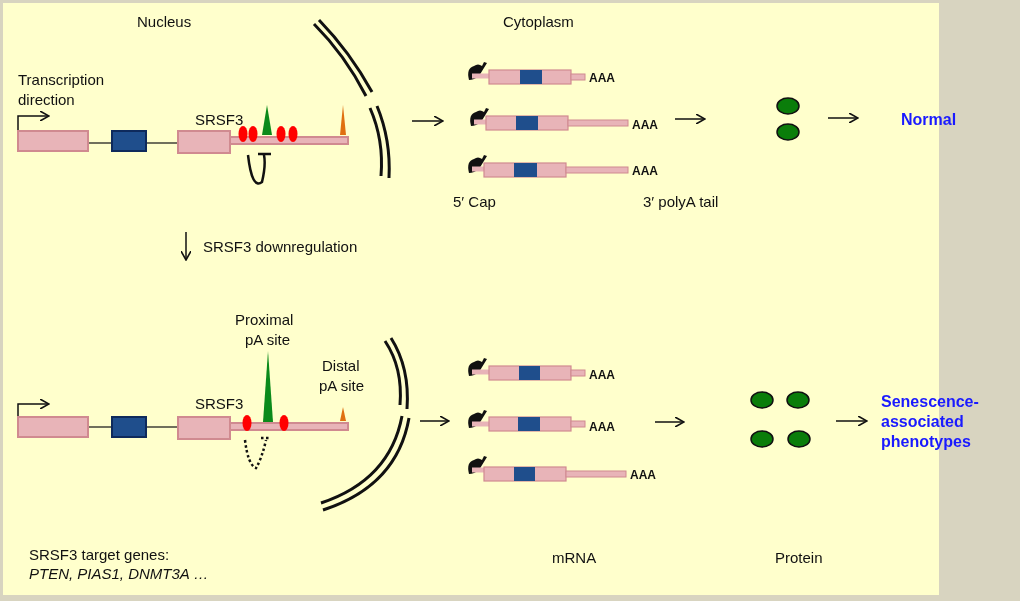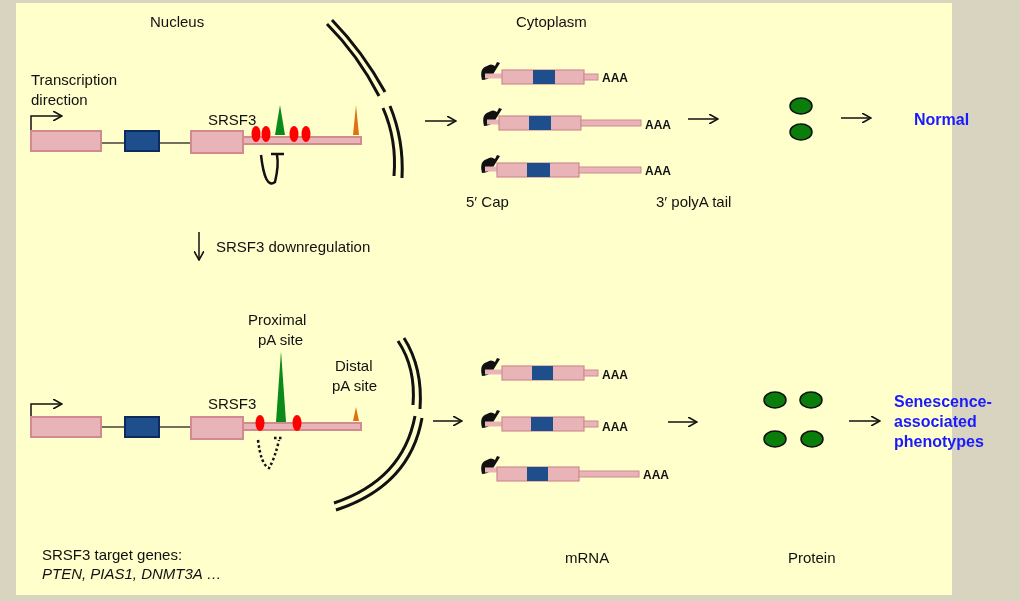--- a/index.html
+++ b/index.html
@@ -5,21 +5,20 @@
     html, body { margin: 0; padding: 0; }
     body {
       width: 1020px; height: 601px; overflow: hidden;
       background: #d8d4c0;
       font-family: "Liberation Sans", sans-serif;
     }
     #canvas {
       position: absolute; left: 3px; top: 3px;
       width: 936px; height: 592px;
       background: #ffffcc;
-      margin-left: 13px;
     }
     svg { position: absolute; left: 0; top: 0; }
     .lbl { font-family: "Liberation Sans", sans-serif; font-size: 15px; fill: #111; }
     .aaa { font-family: "Liberation Sans", sans-serif; font-size: 12px; font-weight: bold; fill: #111; }
     .blue { font-family: "Liberation Sans", sans-serif; font-size: 16px; font-weight: bold; fill: #1a1aff; }
     .ital { font-style: italic; }
   </style>
 </head>
 <body>
 

